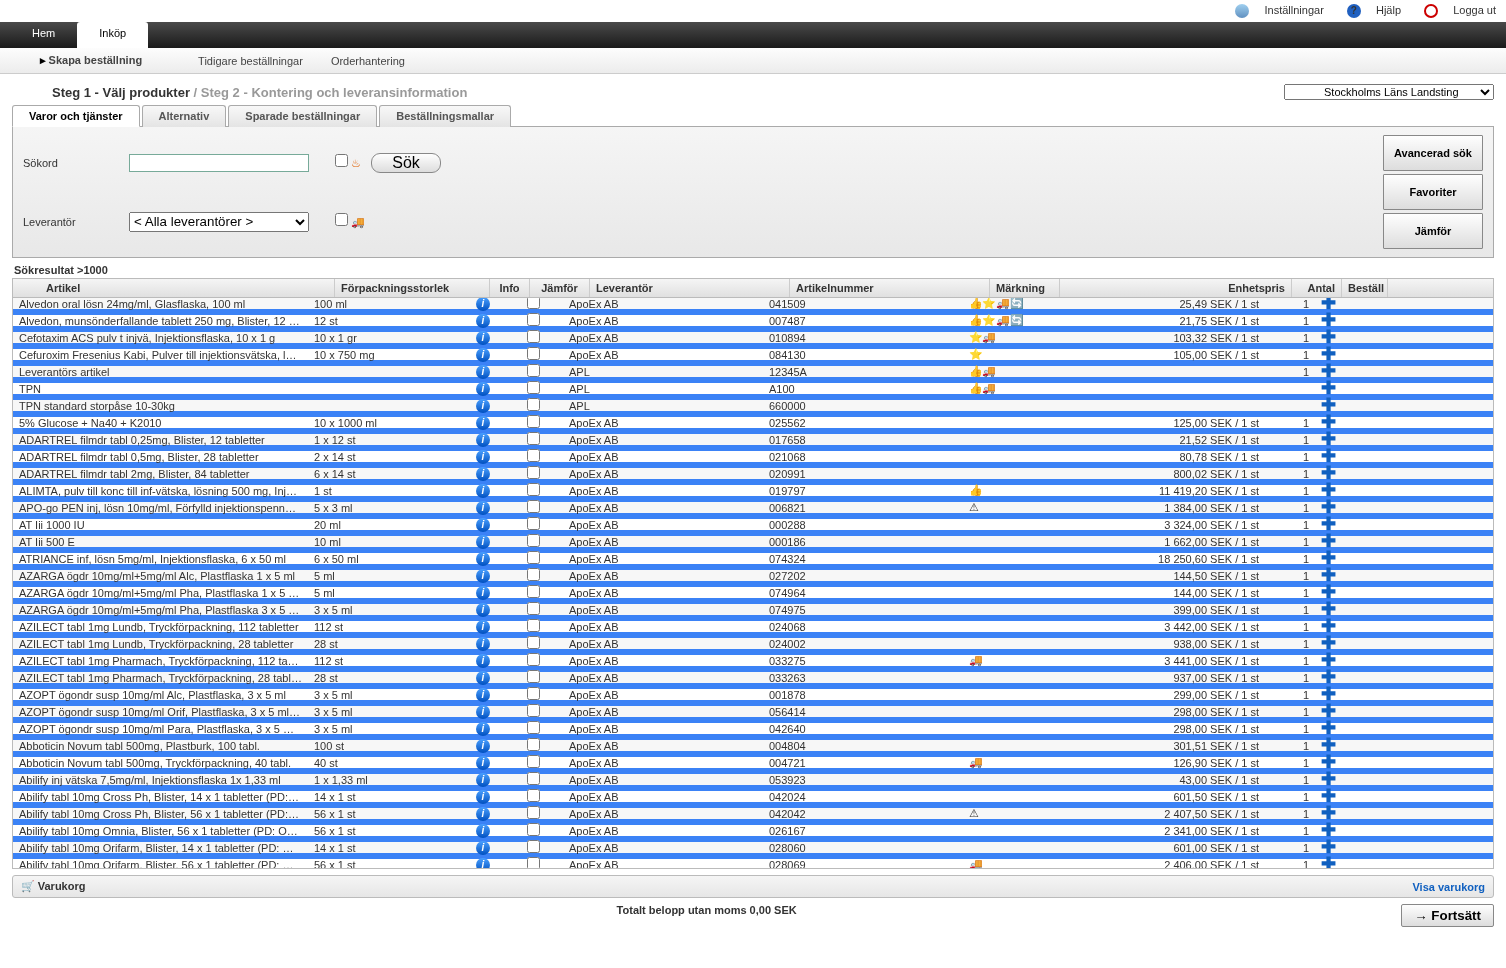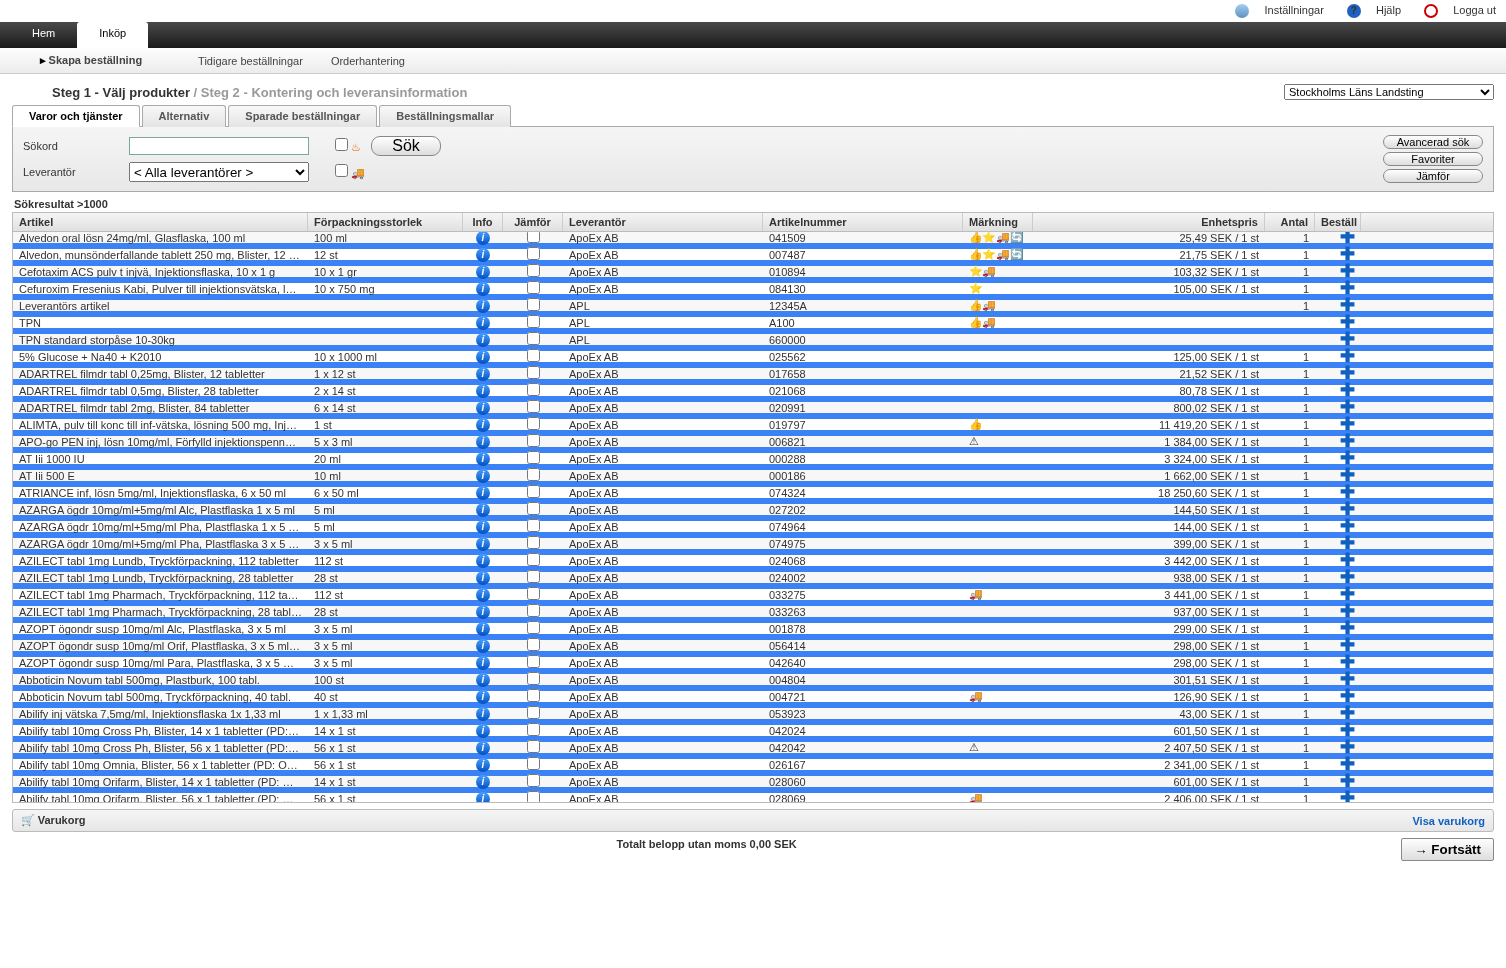--- a/index.html
+++ b/index.html
@@ -17,56 +17,56 @@
 .tabbar .tab.active { background:#fff; color:#000; }
 
 .subbar { background: linear-gradient(#fdfdfd,#ececec); height:26px; border-bottom:1px solid #ccc; padding-left:15px; display:flex; align-items:center; }
 .subbar span { margin-right:28px; color:#444; cursor:pointer; }
 .subbar span.active { font-weight:bold; color:#000;padding-left:25px; }
 
 .content { padding: 10px 12px 0 12px; }
 .breadcrumb-row { display:flex; justify-content:space-between; align-items:center; margin-bottom:4px; }
 .breadcrumb { font-size:13px; font-weight:bold;margin-left:40px; }
 .breadcrumb .inactive { color:#999; font-weight:bold; }
-.region-sel { width:210px; font-size:11px; }
+.region-sel { width:210px; font-size:11px;padding-left:35px; }
 
 .inner-tabs { display:flex; border-bottom:1px solid #aaa; }
 .inner-tabs .itab { padding:4px 16px; border:1px solid #aaa; border-bottom:none; background:linear-gradient(#f8f8f8,#e4e4e4); margin-right:2px; border-top-left-radius:3px; border-top-right-radius:3px; cursor:pointer; font-weight:bold; color:#555; position:relative; bottom:-1px; }
 .inner-tabs .itab.active { background:#fff; border-bottom:1px solid #fff; color:#000; }
 
 .filter-panel { border:1px solid #aaa; border-top:none; background:linear-gradient(#f5f5f5,#e8e8e8); padding:8px 10px; display:flex; justify-content:space-between; }
 .filter-left { display:grid; grid-template-columns: 100px 200px auto auto; gap:4px 6px; align-items:center; }
 .filter-left label { font-size:11px; }
 .filter-left input[type=text] { width:180px; height:18px; border:1px solid #7a9; }
 .filter-left select { width:180px; height:20px; }
 .filter-left .btn { width:70px; height:20px; background:linear-gradient(#fefefe,#ddd); border:1px solid #888; border-radius:9px; cursor:pointer; font-size:16px; }
 .filter-right { display:flex; flex-direction:column; gap:3px; }
-.filter-right .btn { width:100px; height:14px; background:linear-gradient(#fefefe,#ddd); border:1px solid #888; border-radius:8px; cursor:pointer; font-size:11px; font-weight:normal; }
+.filter-right .btn { width:100px; height:36px; background:linear-gradient(#fefefe,#ddd); border:1px solid #888; border-radius:1px; cursor:pointer; font-size:11px; font-weight:bold; }
 .mini-icon { display:inline-block; width:14px; height:14px; vertical-align:middle; }
 
 .result-label { font-weight:bold; margin:6px 0 2px 2px; }
 
 .grid { border:1px solid #bbb; }
-.grid-head { display:flex; background:linear-gradient(#f5f5f5,#e0e0e0); border-bottom:1px solid #bbb; font-weight:bold; }
+.grid-head { display:flex; background:linear-gradient(#f5f5f5,#e0e0e0); border-bottom:1px solid #bbb; font-weight:bold;padding-left:27px; }
 .grid-head > div { padding:3px 6px; border-right:1px solid #ccc; overflow:hidden; white-space:nowrap; }
 .grid-body { height:570px; overflow-y:scroll; }
 .grid-row { display:flex; border-bottom:6px solid #3b82f6; height:17px; align-items:center; }
 .grid-row:nth-child(odd){ background:#f7f7f7; }
 .grid-row > div { padding:1px 6px; overflow:hidden; white-space:nowrap; text-overflow:ellipsis; font-size:11px; }
 
 .c-art { width:295px; }
 .c-pack { width:155px; }
 .c-info { width:40px; text-align:center; }
 .c-cmp { width:60px; text-align:center; }
 .c-sup { width:200px; }
 .c-num { width:200px; }
 .c-mark { width:70px; }
 .c-price { width:232px; text-align:right; }
 .c-qty { width:50px; text-align:right; }
-.c-ord { width:46px; text-align:right; }
+.c-ord { width:46px; text-align:left; }
 
 .info-icon { display:inline-block; width:14px; height:14px; border-radius:50%; background:linear-gradient(#4aa0ff,#0050c0); color:#fff; font-weight:bold; font-size:10px; line-height:14px; text-align:center; font-style:italic; cursor:pointer; }
 .chk { width:13px; height:13px; }
 .plus-icon { color:#1060c0; font-size:18px; font-weight:bold; cursor:pointer; line-height:14px; }
 .mk { font-size:12px; }
 
 .cart-bar { margin:6px 12px 0 12px; border:1px solid #bbb; background:linear-gradient(#f5f5f5,#e6e6e6); padding:4px 8px; display:flex; justify-content:space-between; align-items:center; border-radius:3px; }
 .cart-bar .left { font-weight:bold; }
 .cart-bar .right { color:#1060c0; font-weight:bold; cursor:pointer; }
 

